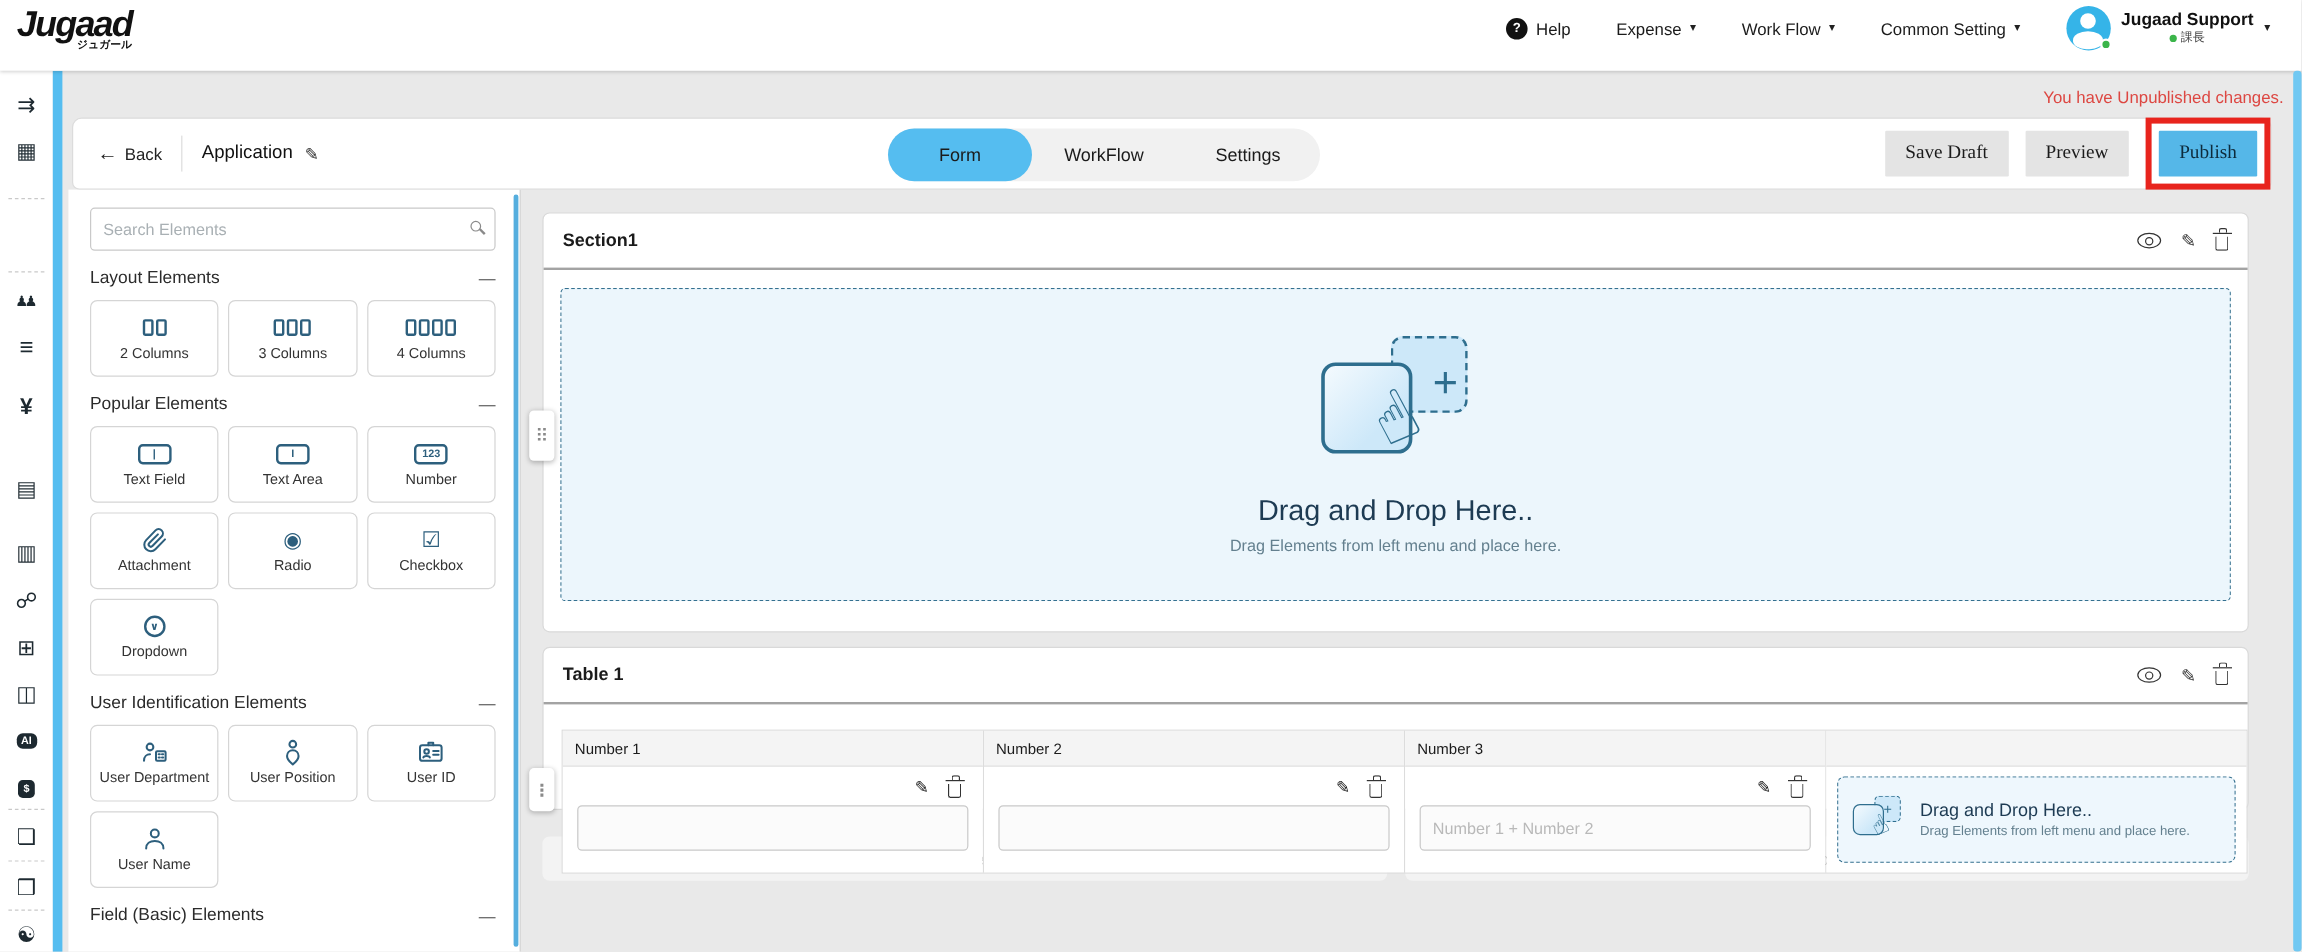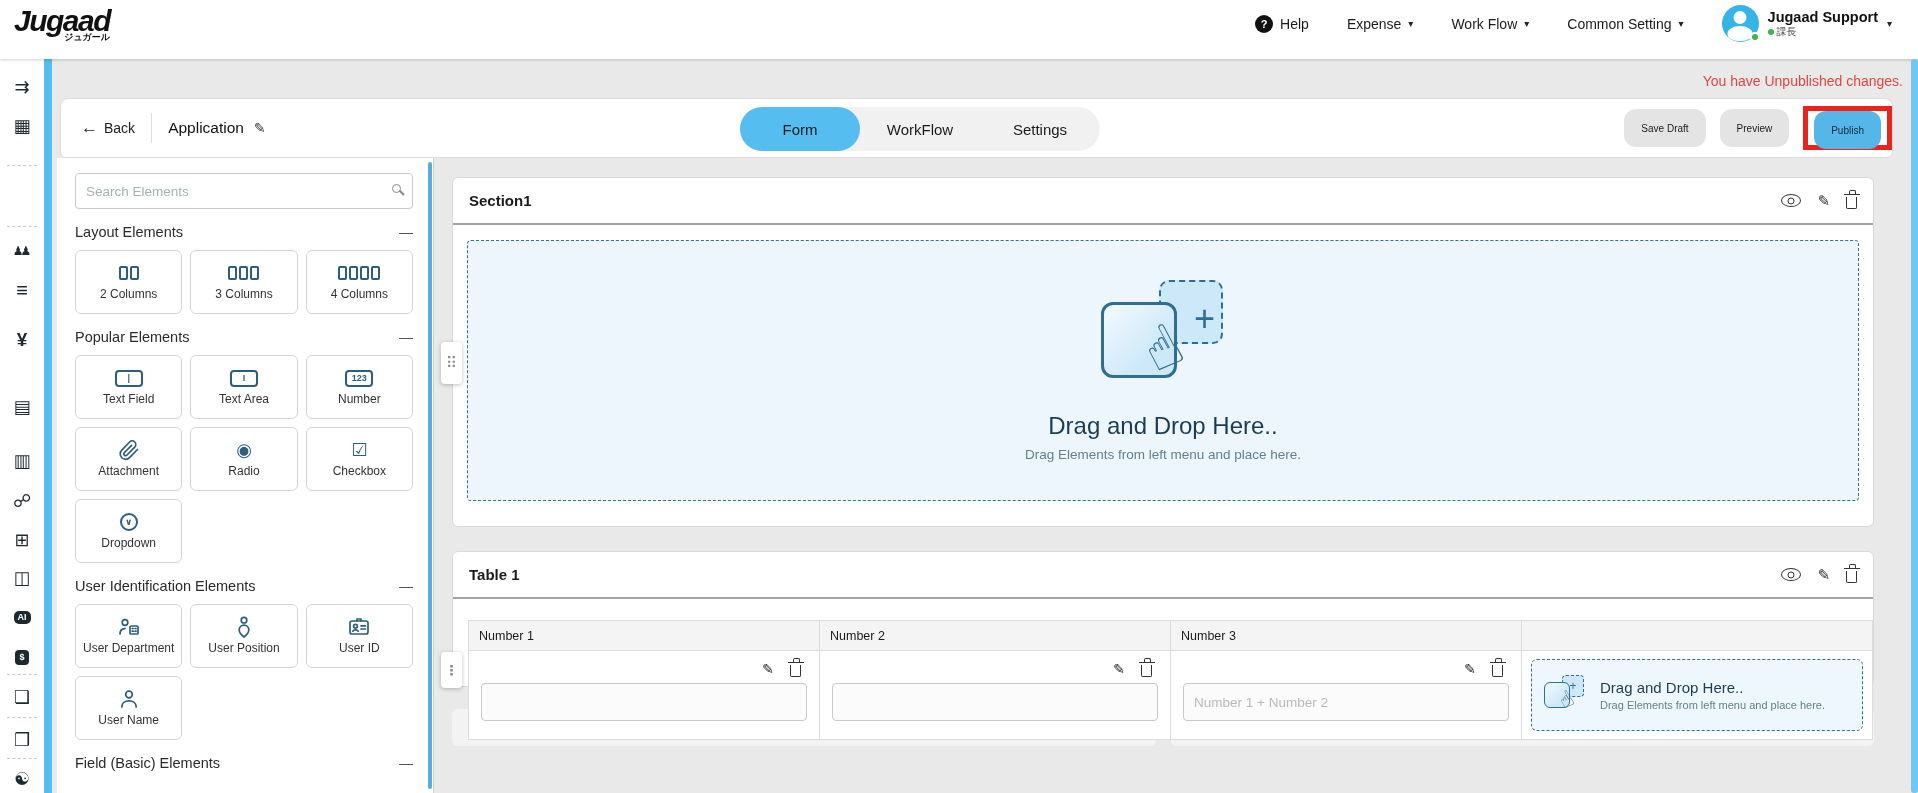--- a/index.html
+++ b/index.html
@@ -22,21 +22,21 @@
   .av-wrap { position:relative; width:37px; height:37px; }
   .av-circle { position:absolute; inset:0; border-radius:50%; background:#35b4e8; overflow:hidden; }
   .av-circle::before { content:""; position:absolute; left:50%; top:6px; transform:translateX(-50%);
     width:13px; height:13px; border-radius:50%; background:#fff; }
   .av-circle::after { content:""; position:absolute; left:50%; top:21px; transform:translateX(-50%);
     width:25px; height:15px; border-radius:50% 50% 45% 45%; background:#fff; }
   .status-dot { position:absolute; right:-1px; bottom:0; width:10px; height:10px; border-radius:50%;
     background:#3bb54a; border:2px solid #fff; }
   .user-meta { display:flex; flex-direction:column; line-height:1.15; }
   .user-name { font-size:14.5px; font-weight:700; color:#111; }
-  .user-role { display:flex; align-items:center; gap:3px; font-size:10px; color:#444; }
+  .user-role { display:flex; align-items:center; gap:3px; font-size:10px; color:#444;justify-content:center; }
   .role-dot { width:6px; height:6px; border-radius:50%; background:#3bb54a; display:inline-block; }
 
   
   .rail { position:absolute; left:0; top:59px; width:44px; bottom:0; background:#fff; z-index:20; }
   .rail-icon { position:absolute; left:0; width:44px; height:24px; display:flex; align-items:center;
     justify-content:center; font-size:18px; color:#1d2930; cursor:pointer; }
   .rail-icon i { font-style:normal; }
   .g-users { font-size:12px; letter-spacing:-3px; padding-right:3px; }
   .g-list { font-size:20px; font-weight:700; }
   .g-yen { font-size:19px; font-weight:700; }
@@ -55,25 +55,25 @@
   .back-arrow { font-size:17px; }
   .tb-divider { width:1px; height:30px; background:#ddd; margin:0 16px; }
   .app-title { font-size:15.5px; color:#111; }
   .edit-pencil { font-size:14px; margin-left:10px; color:#333; cursor:pointer; }
   .tabs { position:absolute; left:679px; top:8px; height:44px; background:#f1f1f1; border-radius:22px;
     display:inline-flex; }
   .tab { border:none; background:transparent; height:44px; width:120px; border-radius:22px;
     font-size:15px; color:#1b1b1b; font-family:inherit; cursor:pointer; }
   .tab.active { background:#55bdf0; }
   .tb-right { position:absolute; right:0; top:0; height:100%; display:flex; align-items:center; gap:14px; }
-  .btn { border:none; height:38px; padding:0 17px; border-radius:12px; font-size:10px;
-    font-family:Liberation Sans, sans-serif; color:#1b1b1b; cursor:pointer; }
+  .btn { border:none; height:38px; padding:0 17px; border-radius:1px; font-size:16px;
+    font-family:Liberation Serif, serif; color:#1b1b1b; cursor:pointer; }
   .btn.gray { background:#e4e4e4; }
   .btn.blue { background:#55b7e8; color:#0d2b3c; }
-  .annotation { height:44px; border:5px solid #e8241d; display:flex; align-items:flex-start;
+  .annotation { height:60px; border:5px solid #e8241d; display:flex; align-items:center;
     justify-content:center; padding:0 6px; background:transparent; }
 
   
   .palette { position:absolute; left:57px; top:158px; width:377px; bottom:0; background:#fff;
     border-right:1px solid #cfcfcf; padding:15px 20px 0 18px; z-index:22; }
   .pal-scrollbar { position:absolute; right:1px; top:4px; bottom:4px; width:4px; background:#55aede;
     border-radius:2px; cursor:pointer; }
   .search-wrap { position:relative; }
   .search-wrap input { width:100%; height:36px; border:1px solid #c9c9c9; border-radius:4px;
     padding:0 34px 0 10px; font-size:13.5px; font-family:inherit; color:#333; background:#fff; }
@@ -132,21 +132,21 @@
     border:3px solid #2e6e8e; border-radius:12px;
     background:linear-gradient(135deg,#f4fafe 0%,#cde8f9 70%); }
   .dz-hand { position:absolute; left:62px; top:34px; font-size:58px; color:#2e6e8e;
     transform:rotate(-28deg); }
   .drag-handle { position:absolute; left:-12px; width:21px; background:#fff; border-radius:4px;
     box-shadow:0 1px 4px rgba(0,0,0,.25); display:flex; align-items:center; justify-content:center;
     color:#8a8a8a; cursor:grab; z-index:5; }
   .dh-section { top:164px; height:42px; font-size:15px; }
   .dh-table { top:100px; height:36px; font-size:14px; font-weight:700; }
 
-  .table-card { height:136px; margin-top:24px; }
+  .table-card { height:136px; margin-top:12px; }
   .ftable { position:absolute; left:15px; right:0; top:68px; display:flex; border:1px solid #dcdcdc; }
   .fcol { flex:1; border-right:1px solid #dcdcdc; }
   .fcol:last-child { border-right:none; }
   .fhead { height:30px; background:#f4f4f4; border-bottom:1px solid #dcdcdc; display:flex;
     align-items:center; padding-left:10px; font-size:12.5px; font-weight:400; color:#1b1b1b; }
   .fbody { height:88px; position:relative; background:#fff; }
   .cell-actions { display:flex; justify-content:flex-end; align-items:center; gap:16px;
     padding:7px 18px 0 0; height:28px; }
   .cell-actions .pencil { font-size:14px; }
   .cell-input { position:absolute; left:12px; right:12px; top:32px; height:38px; background:#fbfbfb;

